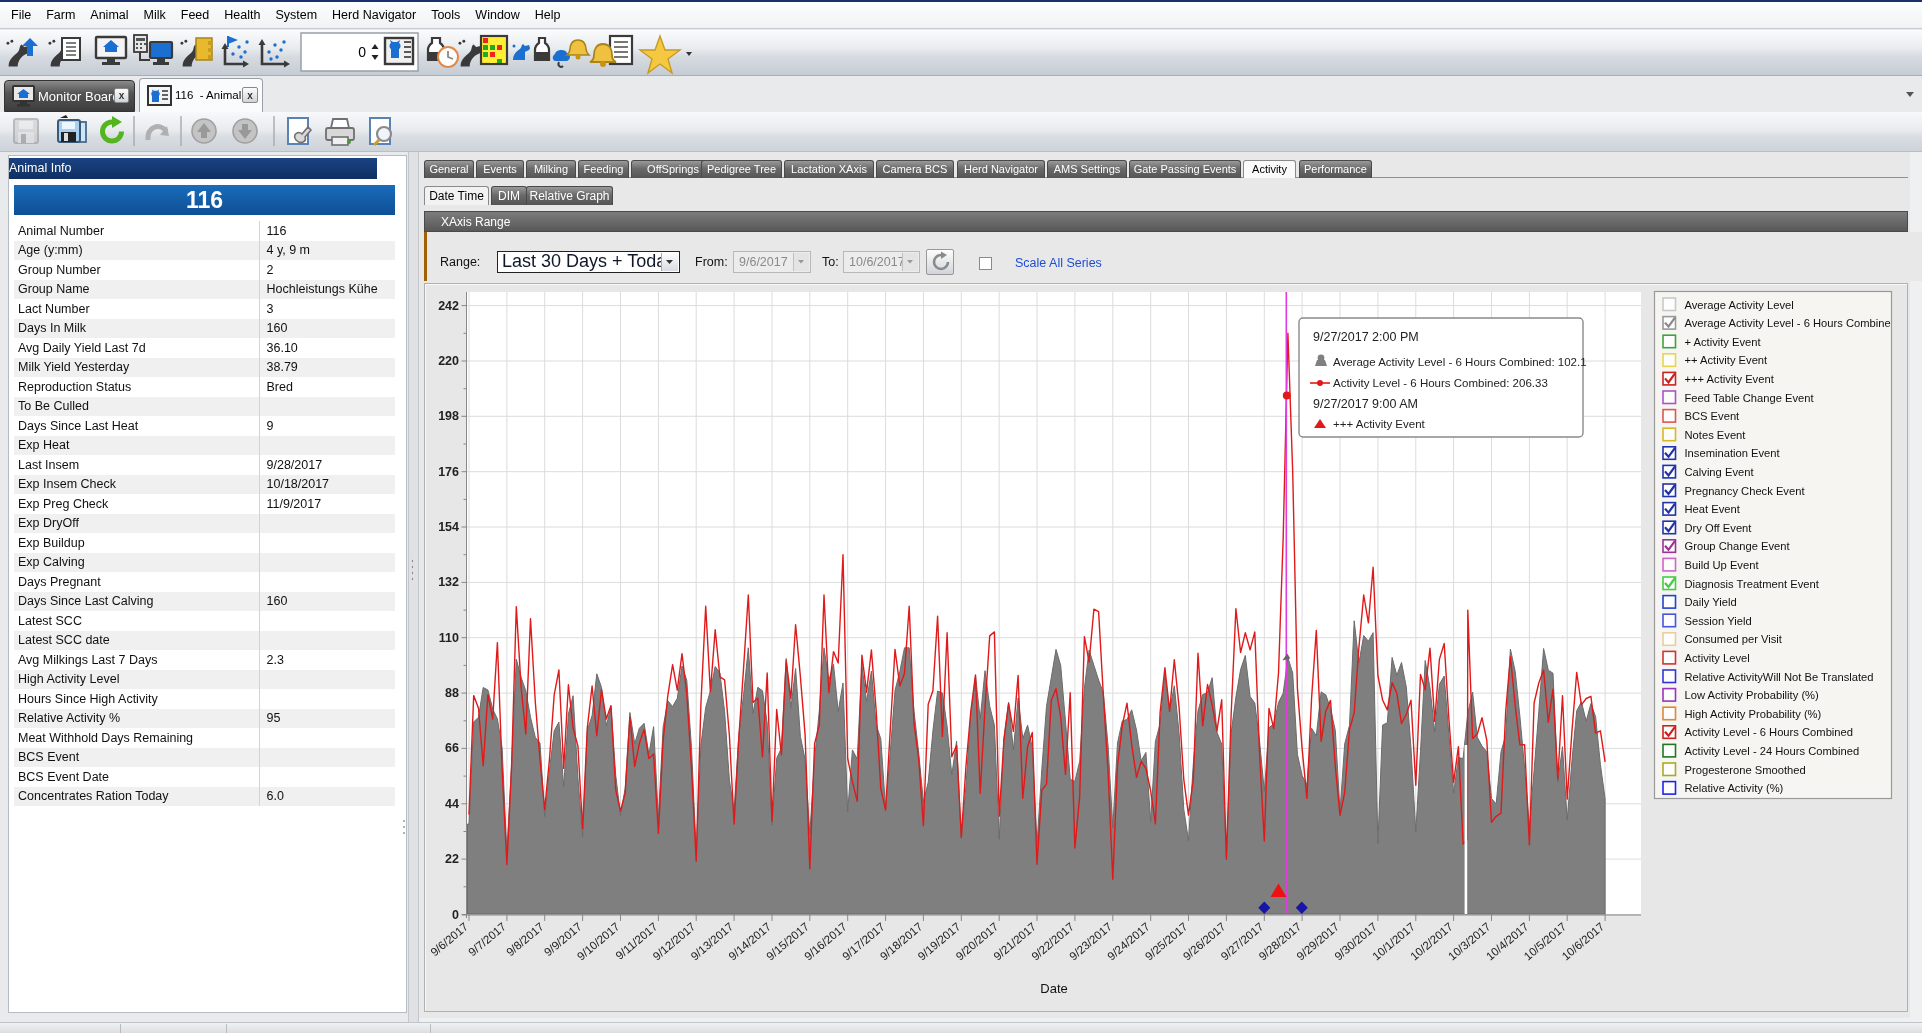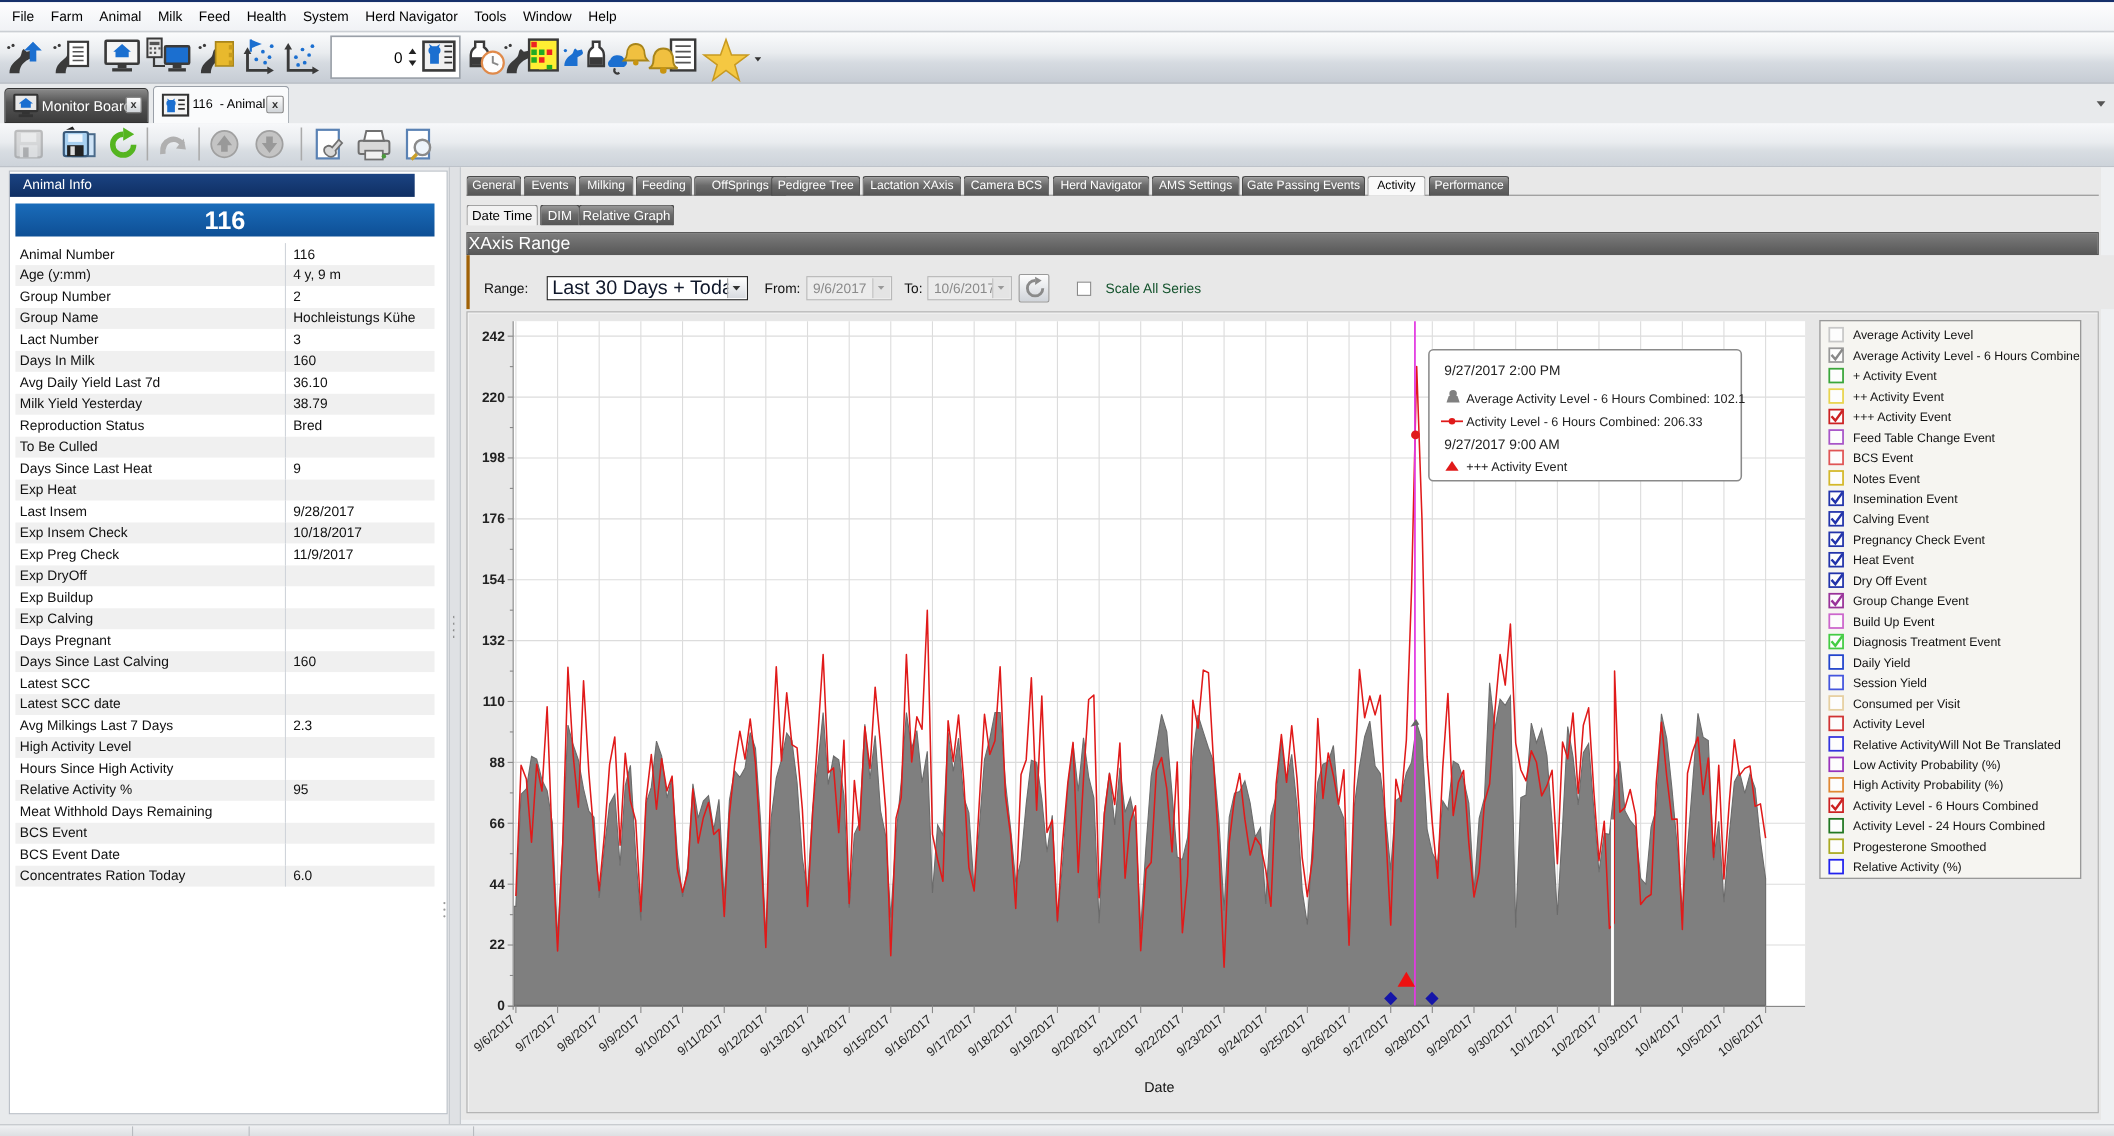--- a/index.html
+++ b/index.html
@@ -8,40 +8,40 @@
 #menubar{left:0;top:2px;width:1922px;height:27px;background:linear-gradient(#fdfdfe,#f0f2f5);border-bottom:1px solid #c8ccd2;font-size:12.5px;color:#000;line-height:27px}
 .mi{margin:0 7.5px}
 .mi:first-child{margin-left:11px}
 #toolbar{left:0;top:30px;width:1922px;height:46px;background:linear-gradient(#fafbfc 0%,#e9ecef 40%,#d6dbe1 60%,#c6ccd4 100%);border-bottom:1px solid #a8aeb6}
 #tabbar{left:0;top:77px;width:1922px;height:35px;background:#e8eaec}
 #toolbar2{left:0;top:112px;width:1922px;height:40px;background:linear-gradient(#f7f8fa 0%,#e9ecef 45%,#d8dde2 65%,#cdd3da 100%);border-bottom:1px solid #b8bec6}
 #statusbar{left:0;top:1022px;width:1922px;height:11px;background:linear-gradient(#f0f1f3,#dcdfe2);border-top:1px solid #c0c4c8}
 .ssep{position:absolute;top:1px;width:1px;height:9px;background:#b8bcc0}
 
 #lpanel{left:8px;top:155px;width:399px;height:858px;background:#fff;border:1px solid #b6bcc4}
-#aihdr{left:9px;top:158px;width:368px;height:21px;background:linear-gradient(#1b4382,#0f2f63);color:#fff;font-size:12.5px;line-height:21px;padding-left:12px}
+#aihdr{left:9px;top:158px;width:368px;height:21px;background:linear-gradient(#1b4382,#0f2f63);color:#fff;font-size:12.5px;line-height:21px;padding-left:0}
 #bignum{left:14px;top:185px;width:381px;height:30px;background:linear-gradient(#1a6cba,#0e4f95);color:#fff;font-size:23px;font-weight:bold;text-align:center;line-height:30px}
 #ltable{left:14px;top:221px;width:381px}
 #ltable table{width:100%;border-collapse:collapse;font-size:12.5px;color:#101010}
 #ltable td{height:19.5px;padding:0 0 0 4px;white-space:nowrap}
 #ltable td.k{width:245px;border-right:1px solid #d0d4da}
 #ltable td.v{padding-left:7px}
 #ltable tr.alt{background:#f0f0f0}
 
 #split{left:408px;top:152px;width:11px;height:870px;background:#dfe1e4;border-left:1px solid #c4c8cc;border-right:1px solid #c4c8cc}
 #splitdots{left:412px;top:560px;width:3px;height:22px}
 
 #rpanel{left:419px;top:152px;width:1503px;height:870px;background:#eef0f2}#rpanel2{left:419px;top:152px;width:1491px;height:866px;background:#e8e8e8}
 #rtabs{left:424px;top:160px;width:1494px;height:18px}
 .tab{position:absolute;top:0;height:18px;background:linear-gradient(#9a9a9a,#6a6a6a 45%,#555);border:1px solid #4a4a4a;border-bottom:none;border-radius:3px 3px 0 0;color:#fff;font-size:11px;line-height:17px;text-align:center}
 .tab.act{background:#fafafa;color:#000;border-color:#8a8a8a;position:relative;z-index:2}
 #rtabs2{left:424px;top:186px;width:1494px;height:19px}
 .tab2{position:absolute;top:0;height:19px;background:linear-gradient(#9a9a9a,#6a6a6a 45%,#555);border:1px solid #4a4a4a;border-bottom:none;border-radius:3px 3px 0 0;color:#fff;font-size:12px;line-height:18px;text-align:center}
 .tab2.act2{background:#f2f2f2;color:#000;border-color:#8a8a8a}
-#xaxisbar{left:424px;top:211px;width:1484px;height:21px;background:linear-gradient(#7c7c7c,#585858);border:1px solid #4a4a4a;color:#fff;font-size:16px;line-height:20px;padding-left:1px}
+#xaxisbar{left:424px;top:211px;width:1484px;height:21px;background:linear-gradient(#7c7c7c,#585858);border:1px solid #4a4a4a;color:#fff;font-size:12px;line-height:20px;padding-left:16px}
 #ctrlrow{left:424px;top:232px;width:1694px;height:49px;background:#e8e8e8;border-left:3px solid #a16207;border-right:1px solid #c8c8c8}
 .lbl{position:absolute;font-size:12.5px;color:#111}
 #dd1{left:70px;top:19px;width:183px;height:22px;background:#fff;border:1.5px solid #222;position:absolute}
 #dd1 .txt{font-size:18px;line-height:19px;padding-left:4px;color:#0f172a}
 #dd1 .btn{position:absolute;right:1px;top:1px;width:17px;height:18px;background:linear-gradient(#fdfdfd,#d8dbe0);border-left:1px solid #aaa}
 .dis{position:absolute;top:19px;height:22px;background:#ececec;border:1px solid #b8b8b8;font-size:12.5px;color:#8a8a8a;line-height:20px;padding-left:5px}
 .disbtn{position:absolute;right:1px;top:1px;width:16px;height:18px;background:#e4e4e4;border-left:1px solid #c0c0c0}
 #refbtn{left:499px;top:17px;width:28px;height:26px;position:absolute;background:linear-gradient(#fdfdfd,#d0d4da);border:1px solid #999;border-radius:2px}
 #sas{left:552px;top:22px;position:absolute}
 #sasbox{width:13px;height:13px;background:#fff;border:1px solid #8a8a8a;display:inline-block;vertical-align:-2px}
@@ -423,21 +423,21 @@
             <path d="M4,7 L10,7 L7,10.5 Z" fill="#999"></path>
           </svg></div></div>
   <span class="lbl" style="left:395px;top:23px">To:</span>
   <div class="dis" style="left:416px;width:77px">10/6/2017<div class="disbtn"><svg width="14" height="16">
             <path d="M4,7 L10,7 L7,10.5 Z" fill="#999"></path>
           </svg></div></div>
   <div id="refbtn"><svg width="28" height="24" viewBox="0 0 28 24">
           <path d="M14 5 a7 7 0 1 0 7 7" fill="none" stroke="#8a8a8a" stroke-width="2.6"></path>
           <path d="M14 1.5 L20 5 L14 9 Z" fill="#8a8a8a"></path>
         </svg></div>
-  <div id="sas"><span id="sasbox"></span><span style="font-size:12.5px;color:#14532d;vertical-align:1px;margin-left:13px">Scale All Series</span></div>
+  <div id="sas"><span id="sasbox"></span><span style="font-size:12.5px;color:#1d4ed8;vertical-align:1px;margin-left:23px">Scale All Series</span></div>
 </div>
 <div class="abs" id="chartbox"></div>
 <svg class="abs" style="left:0;top:0" width="1922" height="1033">
 <rect x="467" y="292" width="1174" height="623" fill="#ffffff"></rect>
 <line x1="469.0" y1="292" x2="469.0" y2="914" stroke="#dcdcdc" stroke-width="1"></line>
       <line x1="506.9" y1="292" x2="506.9" y2="914" stroke="#dcdcdc" stroke-width="1"></line>
       <line x1="544.7" y1="292" x2="544.7" y2="914" stroke="#dcdcdc" stroke-width="1"></line>
       <line x1="582.6" y1="292" x2="582.6" y2="914" stroke="#dcdcdc" stroke-width="1"></line>
       <line x1="620.5" y1="292" x2="620.5" y2="914" stroke="#dcdcdc" stroke-width="1"></line>
       <line x1="658.4" y1="292" x2="658.4" y2="914" stroke="#dcdcdc" stroke-width="1"></line>

